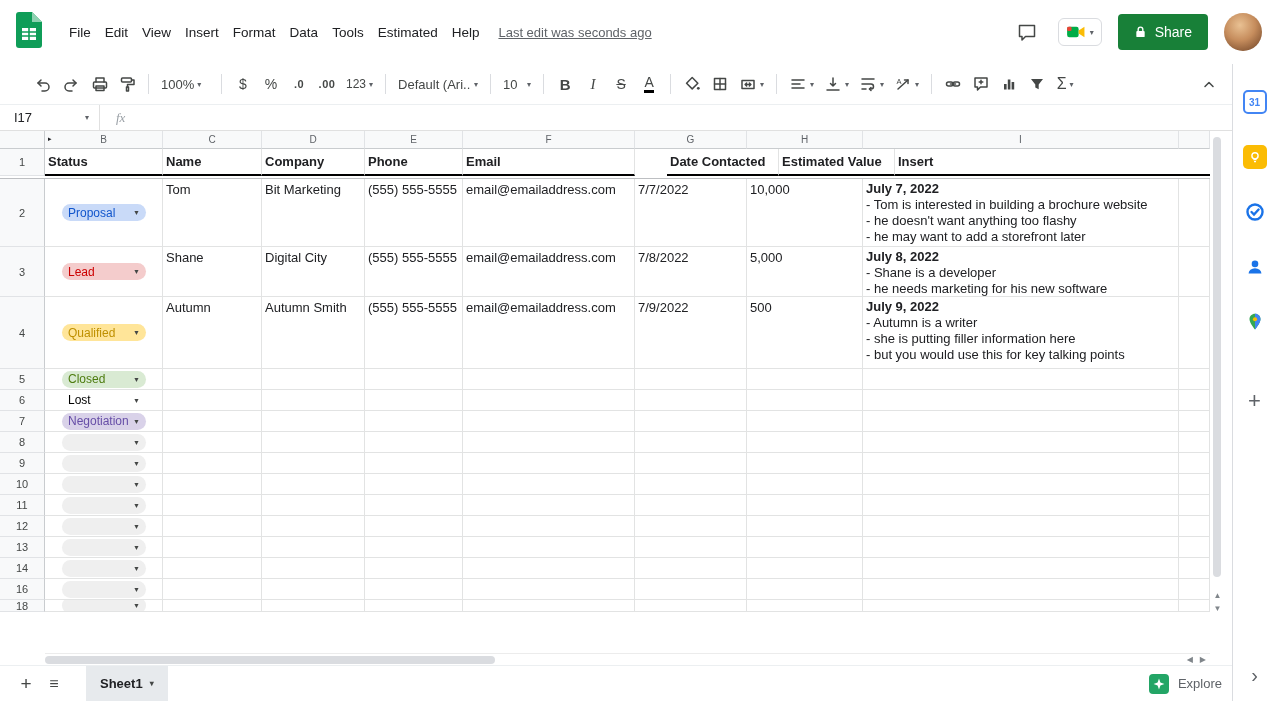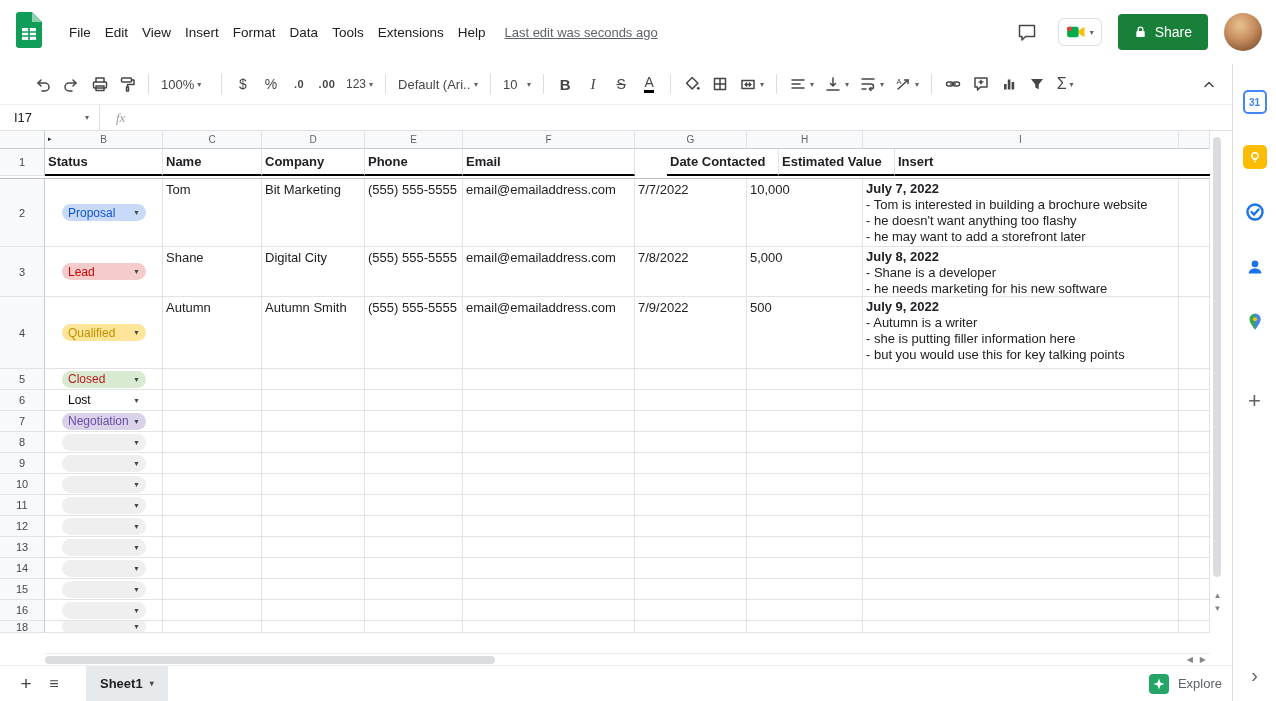--- a/index.html
+++ b/index.html
@@ -119,21 +119,21 @@
     <div class="title-block">
       <nav class="menubar">
         <span style="display:flex">
             <span class="menu-item">File</span>
             <span class="menu-item">Edit</span>
             <span class="menu-item">View</span>
             <span class="menu-item">Insert</span>
             <span class="menu-item">Format</span>
             <span class="menu-item">Data</span>
             <span class="menu-item">Tools</span>
-            <span class="menu-item">Extensions</span>
+            <span class="menu-item">Estimated</span>
             <span class="menu-item">Help</span>
           </span>
         <span class="last-edit">Last edit was seconds ago</span>
       </nav>
     </div>
     <div class="topbar-right">
       <span class="icon-btn">
         <svg width="20" height="19" viewBox="0 0 20 19" class="ic" style="stroke:#444746">
             <path d="M2.5 2.5h15v11H8.5L5 17v-3.5H2.5z"></path>
           </svg>
@@ -421,21 +421,21 @@
                 <div class="note-line">- Autumn is a writer</div>
                 <div class="note-line">- she is putting filler information here</div>
                 <div class="note-line">- but you would use this for key talking points</div>
               </div>
               <div class="gcell" style="width: 31px;"></div>
             </div>
             <div class="g-row" style="height: 21px;">
               <div class="rowhead">5</div>
               <div class="gcell status-cell" style="width: 118px;">
                 <div class="pill" style="background: rgb(217, 234, 211);">
-                  <span class="pill-label" style="color: #b91c1c;">Closed</span>
+                  <span class="pill-label" style="color: #4d7c0f;">Closed</span>
                   <span class="pill-arrow">▼</span>
                 </div>
               </div>
               <div class="gcell" style="width: 99px;"></div>
               <div class="gcell" style="width: 103px;"></div>
               <div class="gcell" style="width: 98px;"></div>
               <div class="gcell" style="width: 172px;"></div>
               <div class="gcell" style="width: 112px;"></div>
               <div class="gcell" style="width: 116px;"></div>
               <div class="gcell" style="width: 316px;"></div>
@@ -566,36 +566,20 @@
               <div class="gcell" style="width: 103px;"></div>
               <div class="gcell" style="width: 98px;"></div>
               <div class="gcell" style="width: 172px;"></div>
               <div class="gcell" style="width: 112px;"></div>
               <div class="gcell" style="width: 116px;"></div>
               <div class="gcell" style="width: 316px;"></div>
               <div class="gcell" style="width: 31px;"></div>
             </div>
             <div class="g-row" style="height: 21px;">
               <div class="rowhead">14</div>
-              <div class="gcell status-cell" style="width: 118px;">
-                <div class="pill" style="background: rgb(239, 239, 239);">
-                  <span class="pill-arrow">▼</span>
-                </div>
-              </div>
-              <div class="gcell" style="width: 99px;"></div>
-              <div class="gcell" style="width: 103px;"></div>
-              <div class="gcell" style="width: 98px;"></div>
-              <div class="gcell" style="width: 172px;"></div>
-              <div class="gcell" style="width: 112px;"></div>
-              <div class="gcell" style="width: 116px;"></div>
-              <div class="gcell" style="width: 316px;"></div>
-              <div class="gcell" style="width: 31px;"></div>
-            </div>
-            <div class="g-row" style="height: 21px;">
-              <div class="rowhead">15</div>
               <div class="gcell status-cell" style="width: 118px;">
                 <div class="pill" style="background: rgb(239, 239, 239);">
                   <span class="pill-arrow">▼</span>
                 </div>
               </div>
               <div class="gcell" style="width: 99px;"></div>
               <div class="gcell" style="width: 103px;"></div>
               <div class="gcell" style="width: 98px;"></div>
               <div class="gcell" style="width: 172px;"></div>
               <div class="gcell" style="width: 112px;"></div>

